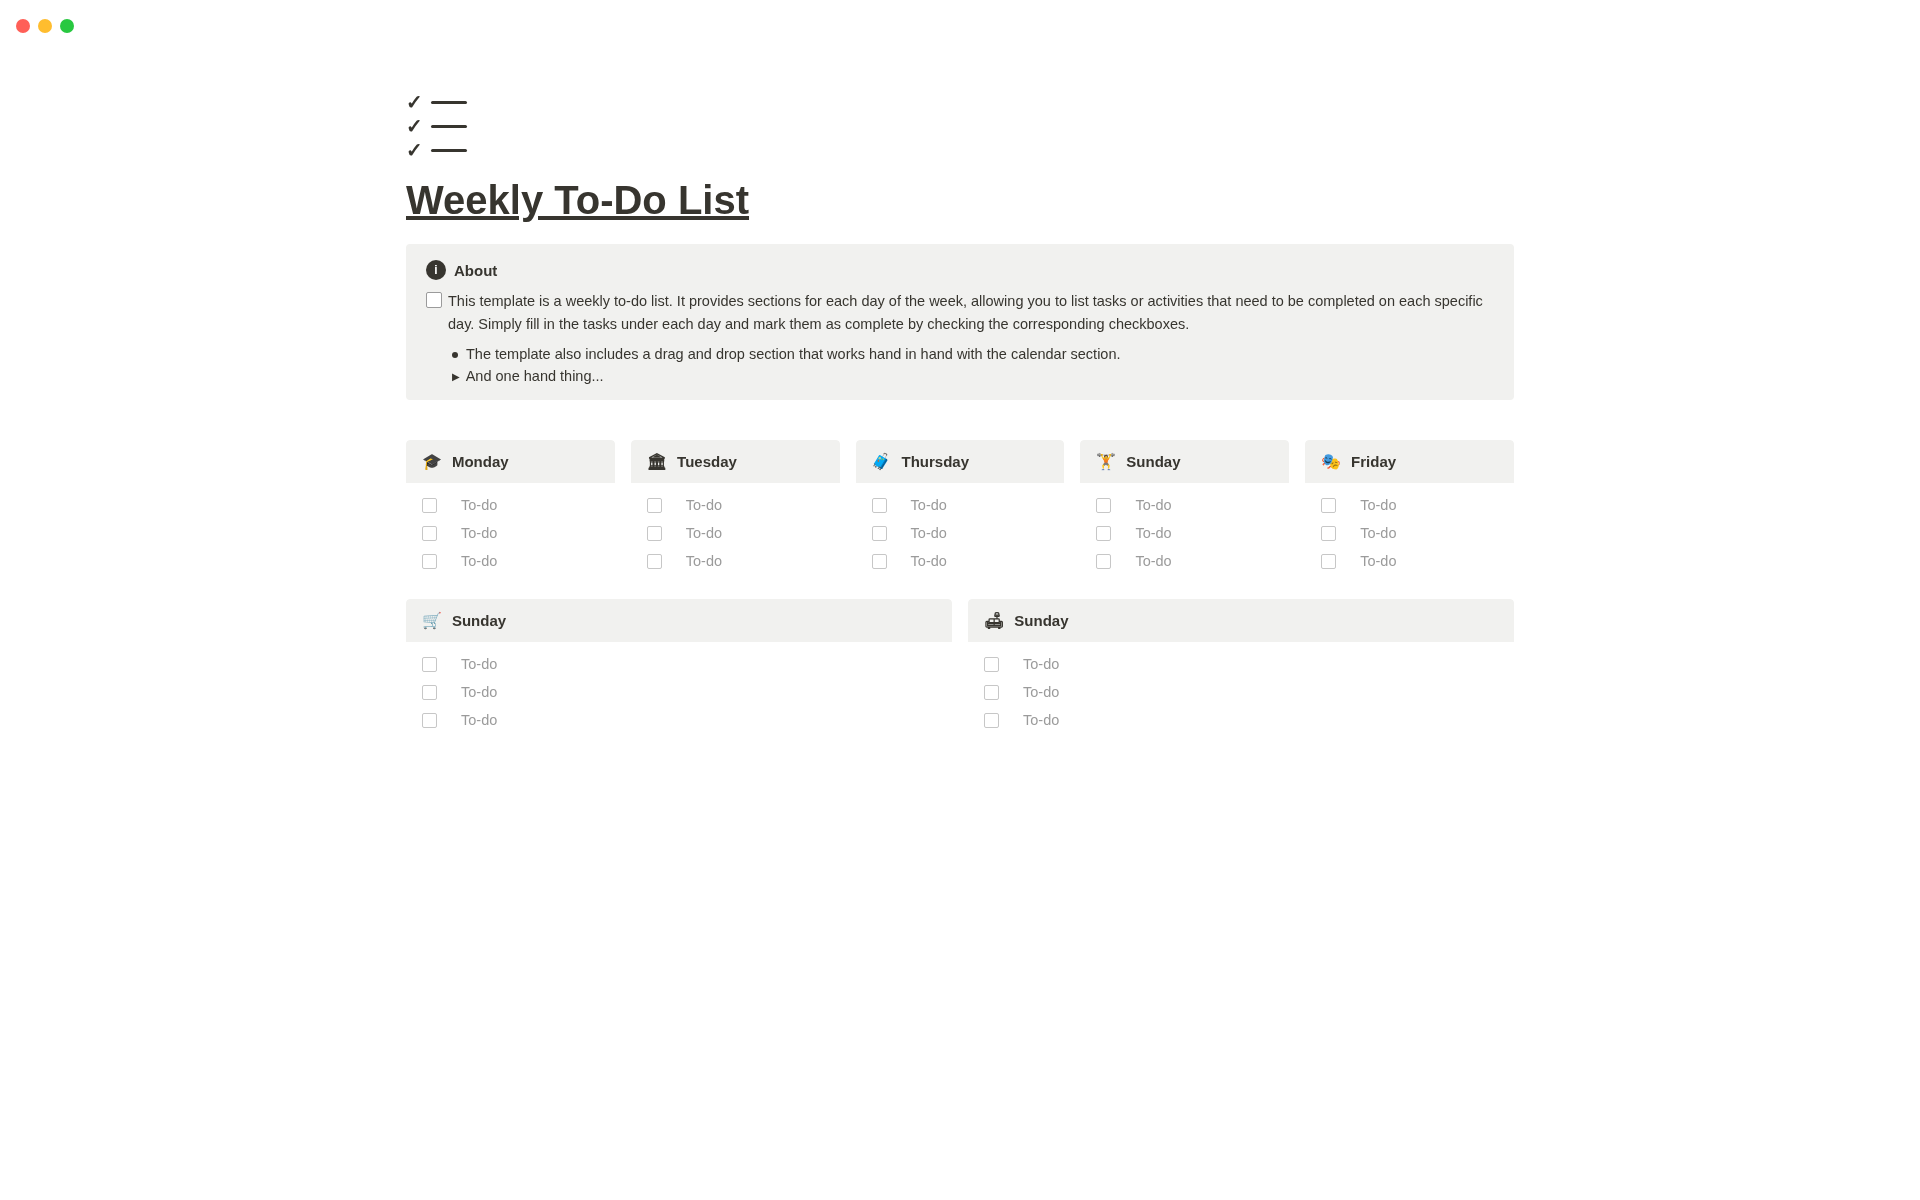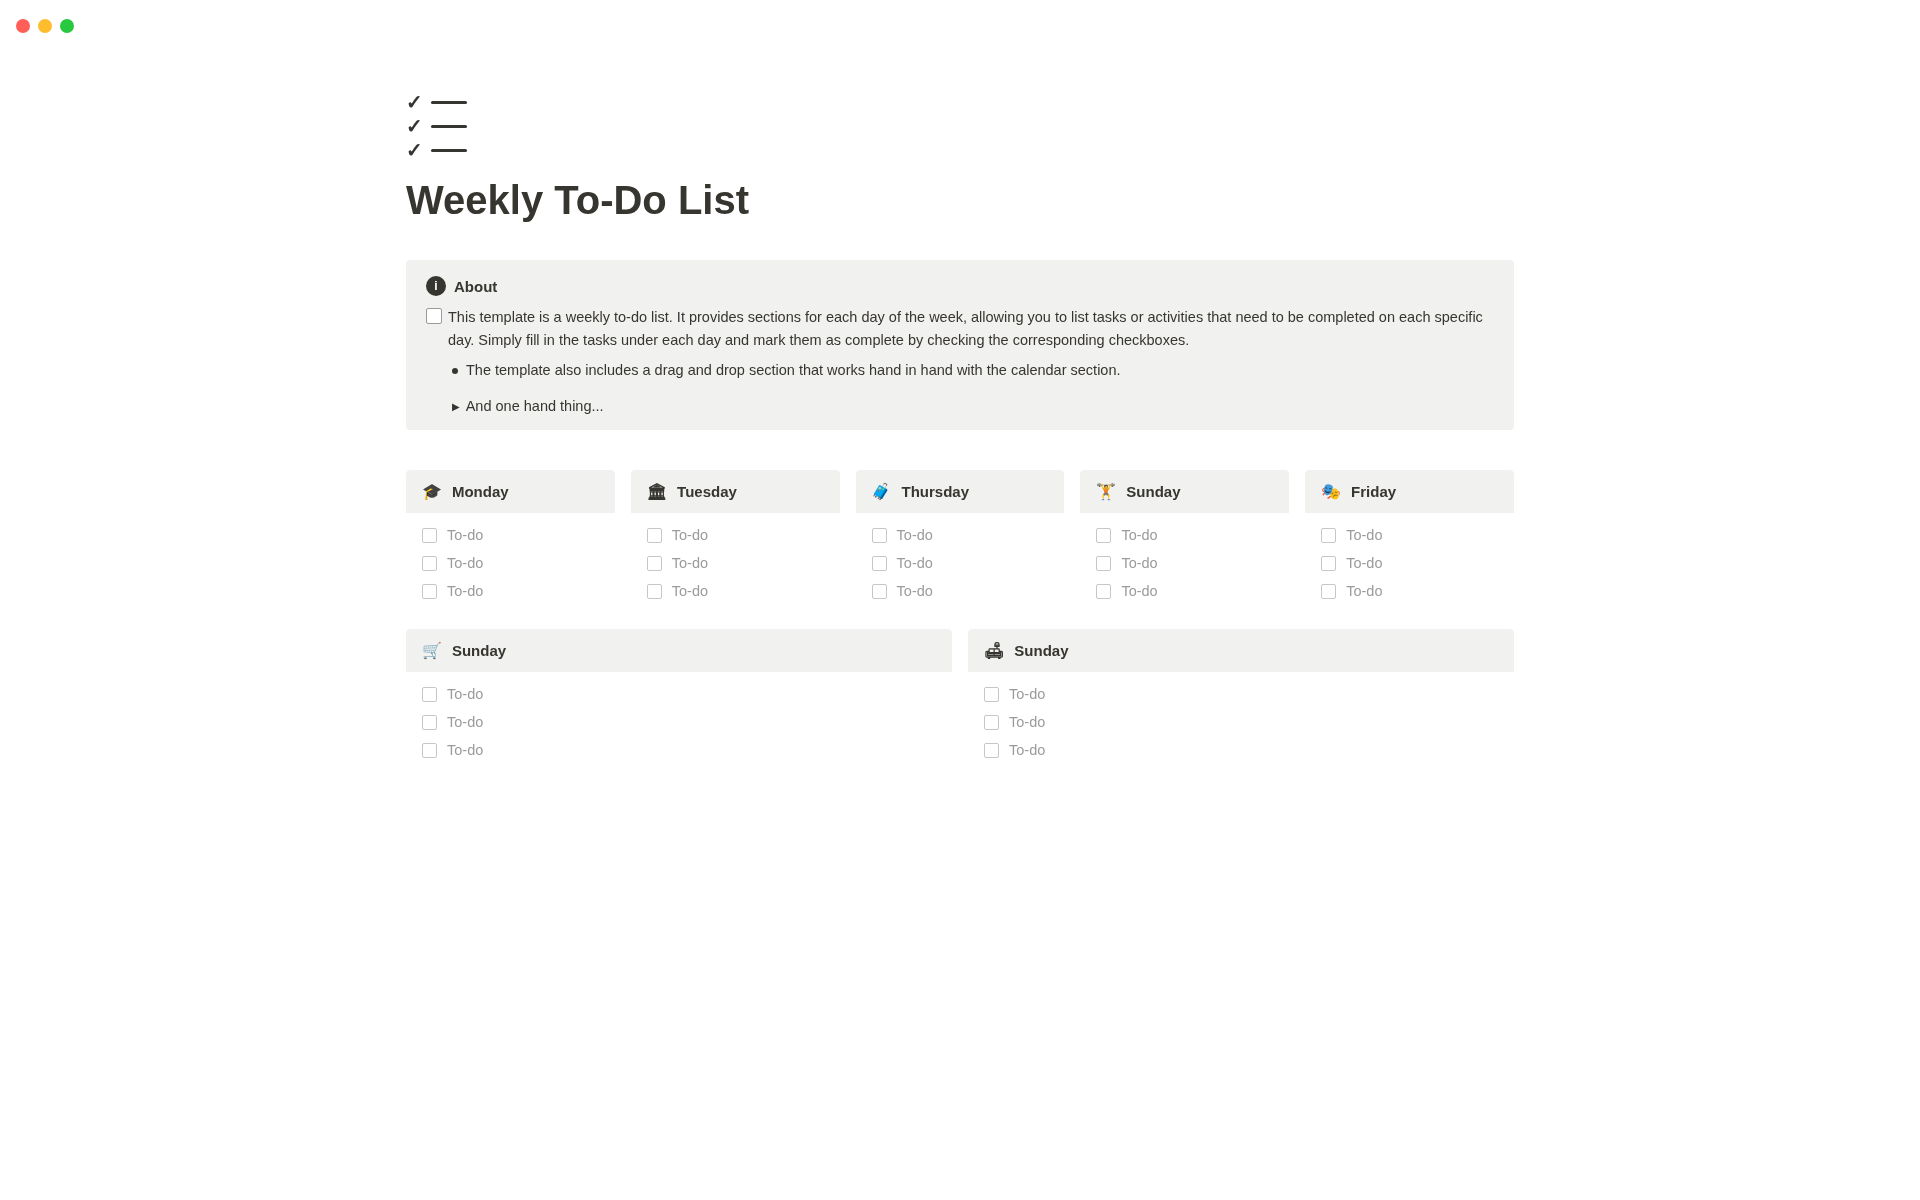--- a/index.html
+++ b/index.html
@@ -58,22 +58,23 @@
       width: 36px;
       background: #37352f;
       border-radius: 2px;
     }
 
     
     .page-title {
       font-size: 40px;
       font-weight: 700;
       color: #37352f;
-      margin-bottom: 36px;
+      margin-bottom: 20px;
       line-height: 1.2;
+      text-decoration: underline;
     }
 
     
     .callout {
       background: #f1f1ef;
       border-radius: 4px;
       padding: 16px 20px;
       margin-bottom: 40px;
     }
     .callout-header {
@@ -114,21 +115,21 @@
     }
     .callout-text {
       font-size: 14.5px;
       line-height: 1.6;
       color: #37352f;
     }
     .callout-bullet {
       display: flex;
       align-items: flex-start;
       gap: 8px;
-      margin-bottom: 20px;
+      margin-bottom: 6px;
       padding-left: 26px;
       font-size: 14.5px;
     }
     .bullet-dot {
       width: 6px;
       height: 6px;
       background: #37352f;
       border-radius: 50%;
       margin-top: 6px;
       flex-shrink: 0;
@@ -185,21 +186,21 @@
       color: #37352f;
     }
 
     .day-tasks {
       padding: 8px 0;
     }
 
     .task-row {
       display: flex;
       align-items: center;
-      gap: 10px;
+      gap: 24px;
       padding: 6px 16px;
       font-size: 14.5px;
       color: #9b9b9b;
     }
 
     .task-checkbox {
       width: 15px;
       height: 15px;
       border: 1.5px solid #c7c7c7;
       border-radius: 2px;

